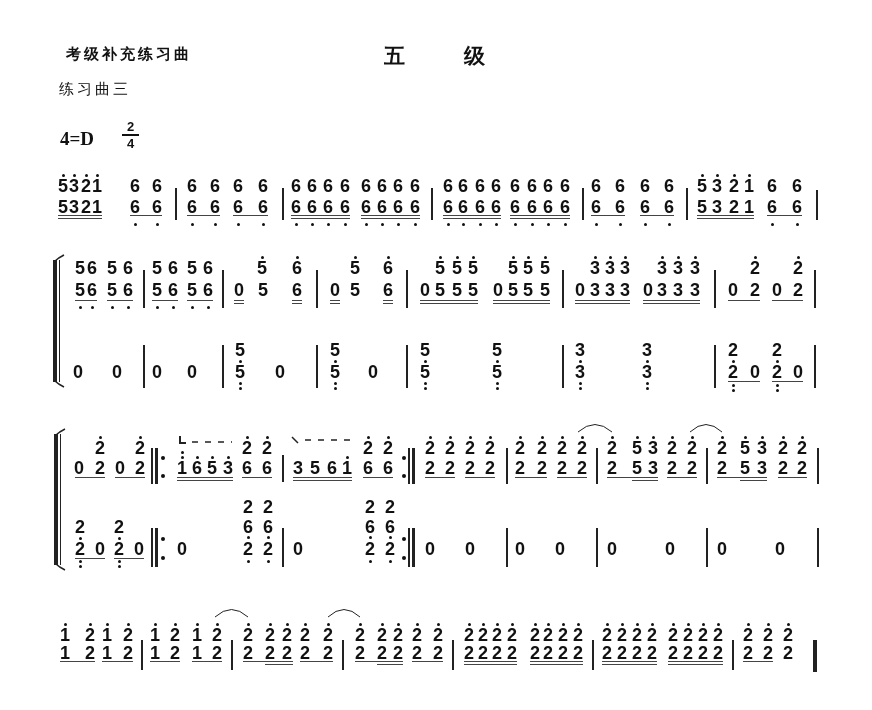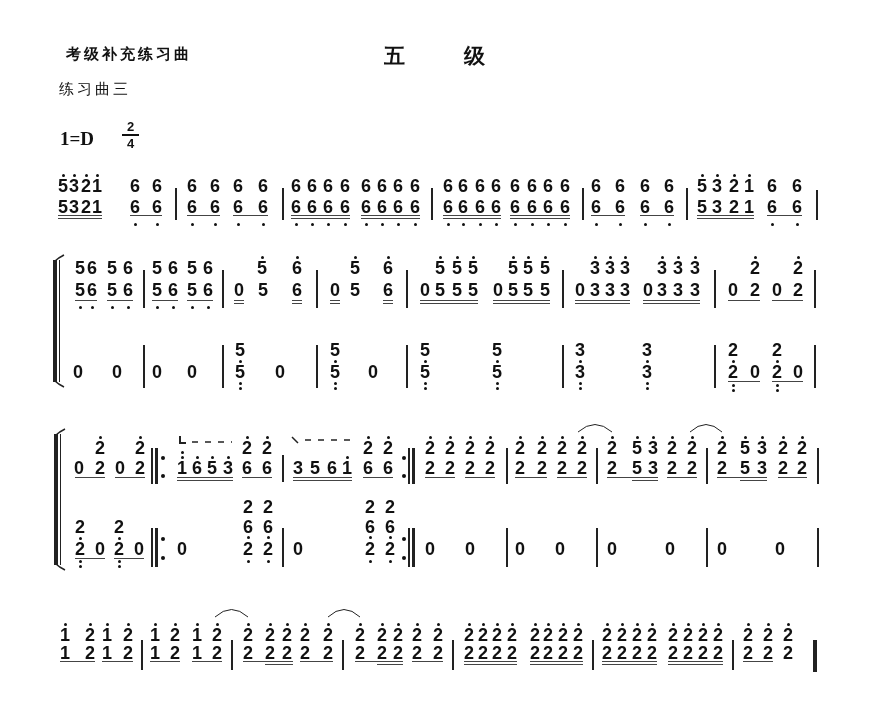--- a/index.html
+++ b/index.html
@@ -24,21 +24,21 @@
   svg.overlay { position:absolute; left:0; top:0; width:872px; height:710px; pointer-events:none; }
 </style>
 </head>
 <body>
 
 <div id="page">
   <div class="hdr series-title">考级补充练习曲</div>
   <div class="hdr level c1">五</div>
   <div class="hdr level c2">级</div>
   <div class="hdr piece-title">练习曲三</div>
-  <div class="hdr key">1=D</div>
+  <div class="hdr key">4=D</div>
   <div class="timesig">
     <span class="num">2</span>
     <span class="den">4</span>
   </div>
   <div id="score">
       <span class="note" style="left: 57px; top: 176px;">5</span>
       <div class="dot" style="left: 61.5px; top: 173.5px;"></div>
       <span class="note" style="left: 68px; top: 176px;">3</span>
       <div class="dot" style="left: 72.5px; top: 173.5px;"></div>
       <span class="note" style="left: 80px; top: 176px;">2</span>

